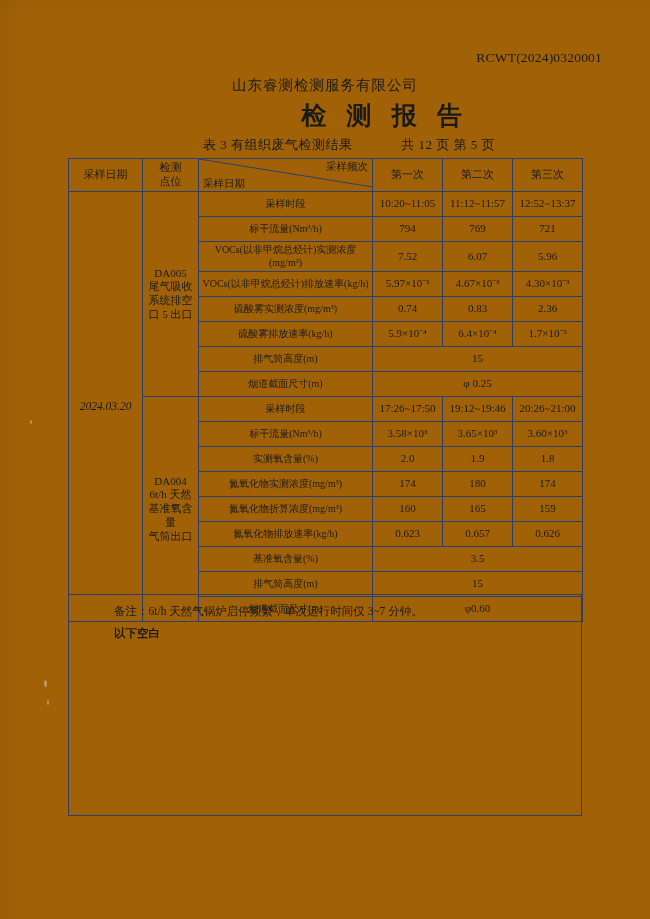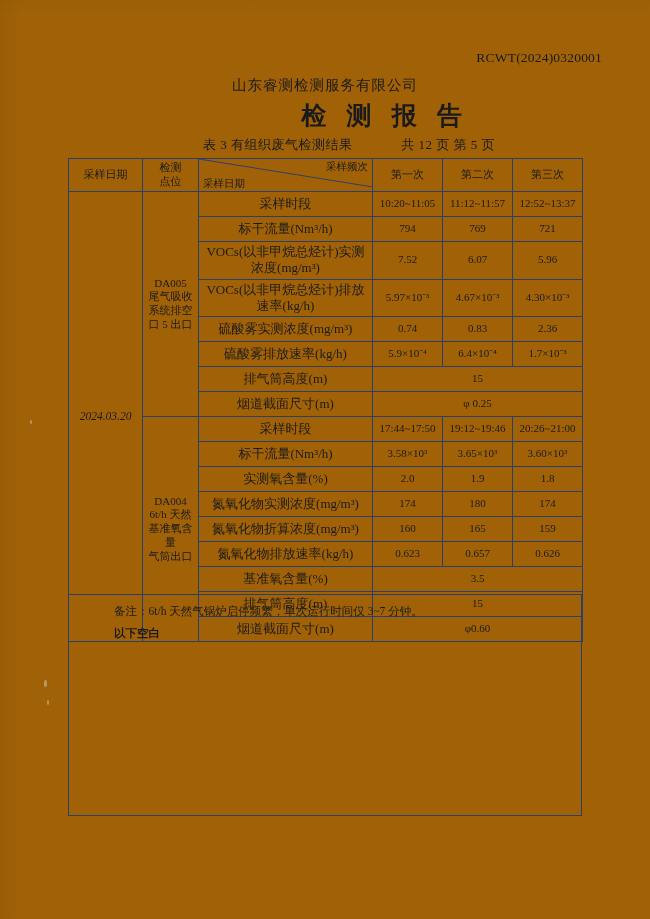--- a/index.html
+++ b/index.html
@@ -126,21 +126,21 @@
   .date-cell {
     font-size: 11.5px;
     font-style: italic;
   }
   .point-cell {
     font-size: 11px;
     line-height: 1.55;
     padding: 4px 2px;
   }
   .item {
-    font-size: 13px;
+    font-size: 10px;
   }
   .note {
     position: absolute;
     left: 70px;
     top: 601px;
     font-size: 11.5px;
     line-height: 1.9;
     margin-left: 44px;
   }
   .note .blank {
@@ -265,21 +265,21 @@
       </tr>
 
       <tr class="rowh">
         <td rowspan="9" class="point-cell">
           <div>DA004</div>
           <div>6t/h 天然</div>
           <div>基准氧含量</div>
           <div>气筒出口</div>
         </td>
         <td class="item">采样时段</td>
-        <td>17:44~17:50</td>
+        <td>17:26~17:50</td>
         <td>19:12~19:46</td>
         <td>20:26~21:00</td>
       </tr>
       <tr class="rowh">
         <td class="item">标干流量(Nm³/h)</td>
         <td>3.58×10³</td>
         <td>3.65×10³</td>
         <td>3.60×10³</td>
       </tr>
       <tr class="rowh">

